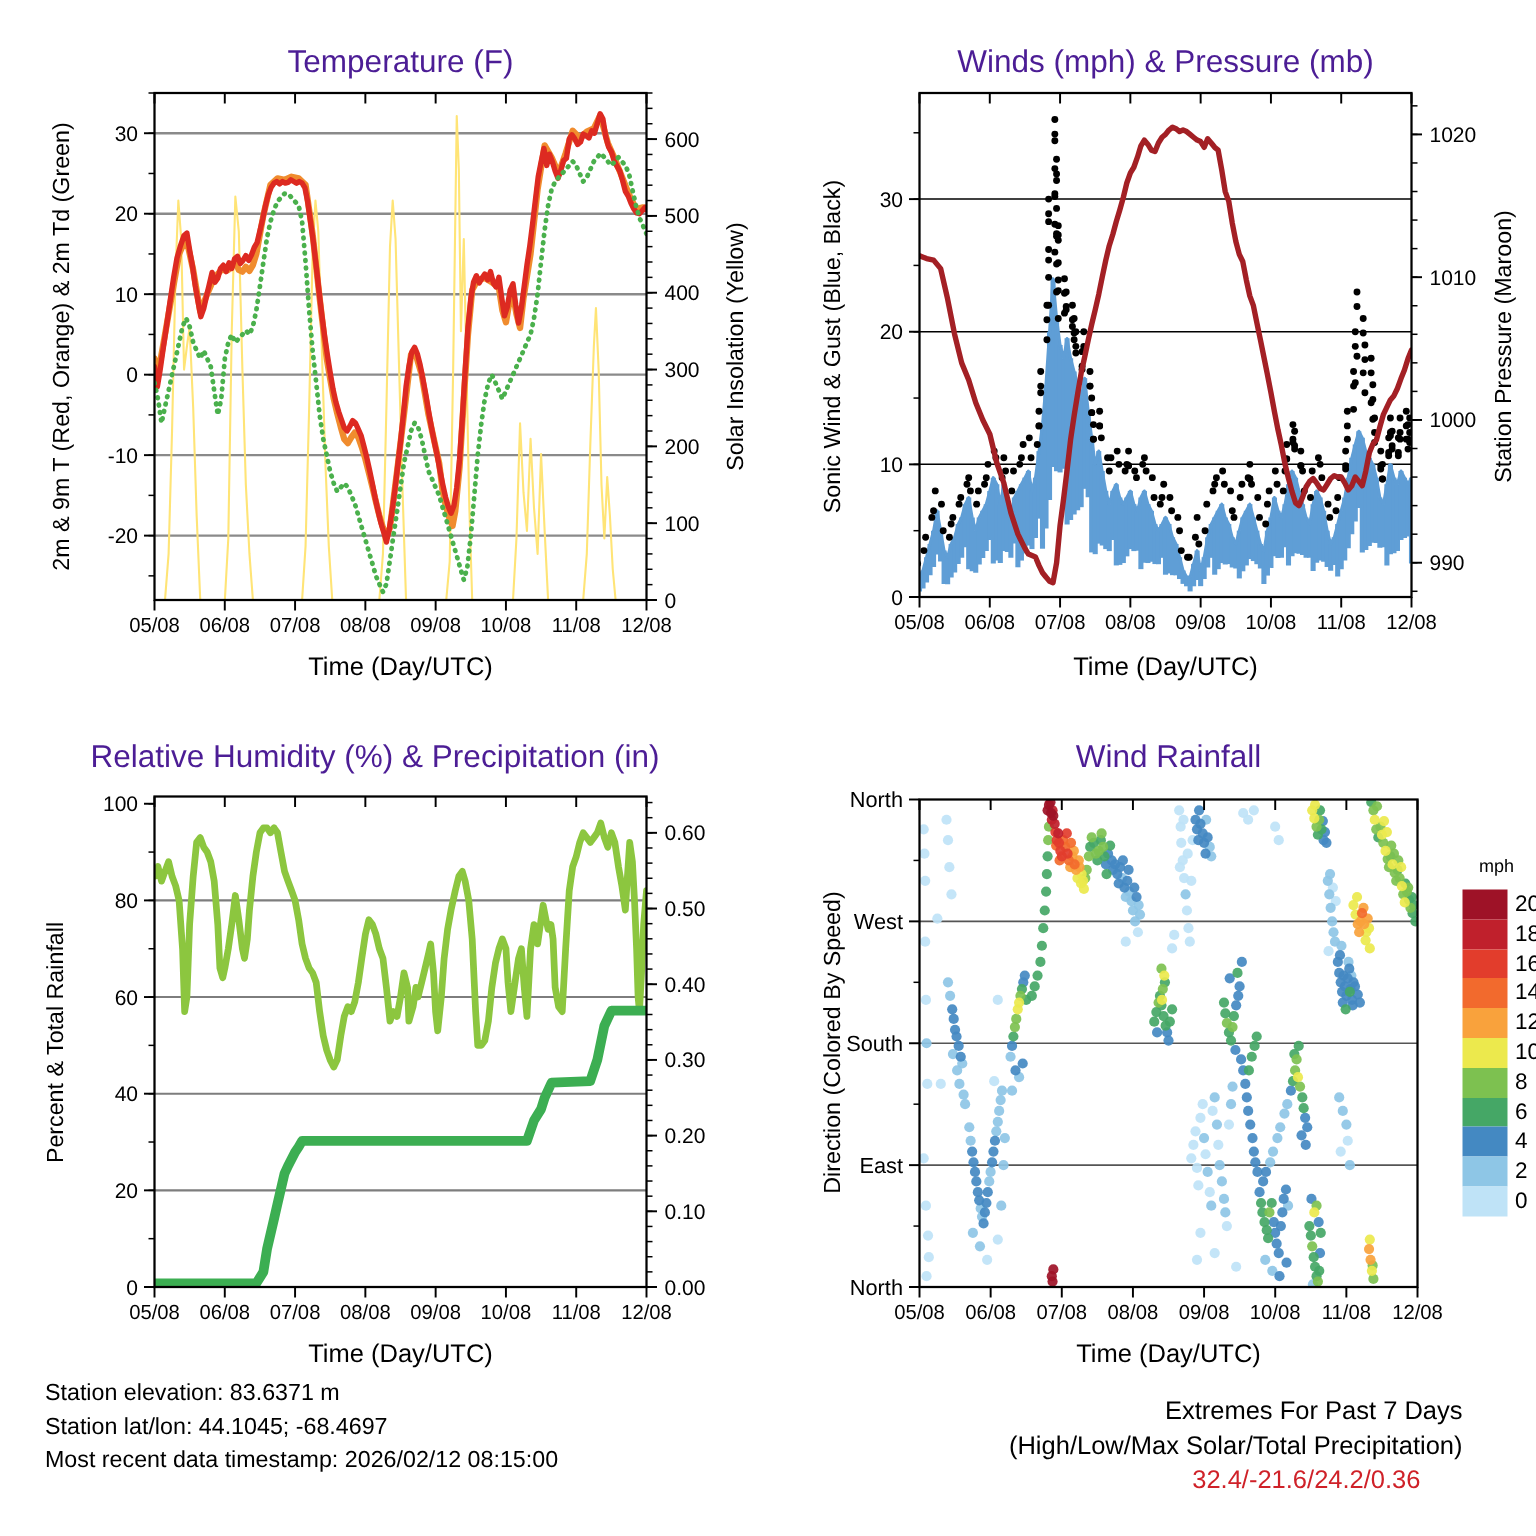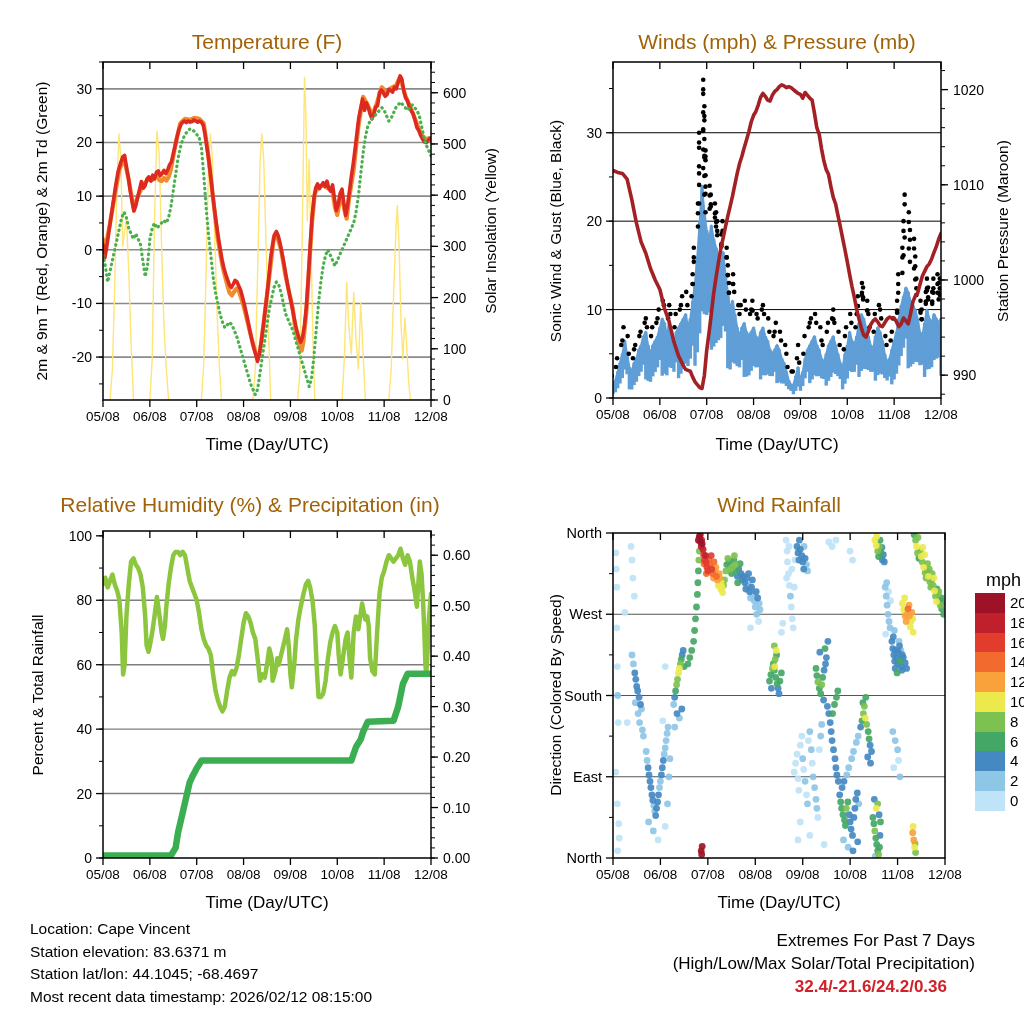--- a/index.html
+++ b/index.html
@@ -1,26 +1,26 @@
 <!DOCTYPE html>
 <html><head>
 <meta charset="utf-8">
 <style>
   html,body{margin:0;padding:0;background:#fff;}
   .figure{position:relative;width:1024px;height:1024px;background:#ffffff;
           font-family:"Liberation Sans", sans-serif;color:#000;overflow:hidden;}
   svg{position:absolute;left:0;top:0;}
-  .ptitle{position:absolute;transform:translateX(-50%);font-size:21px;color:#a16207;white-space:nowrap;}
+  .ptitle{position:absolute;transform:translateX(-50%);font-size:21px;color:#4c1d95;white-space:nowrap;}
   .xlab{position:absolute;transform:translateX(-50%);font-size:17px;white-space:nowrap;}
   .ylab{position:absolute;font-size:15.5px;white-space:nowrap;transform:translate(-50%,-50%) rotate(-90deg);}
   .footer{position:absolute;left:30px;top:918px;font-size:15.5px;line-height:22.5px;}
   .extremes{position:absolute;left:640px;width:335px;top:929px;text-align:right;font-size:17px;line-height:23px;}
-  .extremes .val{font-weight:bold;padding-right:28px;}
+  .extremes .val{font-weight:normal;padding-right:28px;}
   .legend{position:absolute;left:975px;top:570px;}
-  .legend .ltitle{position:absolute;left:11px;top:0;font-size:18px;}
+  .legend .ltitle{position:absolute;left:11px;top:0;font-size:12px;}
   .legend .swatches{position:absolute;left:0;top:23px;}
   .legend .sw{width:30px;height:19.8px;}
   .legend .labels{position:absolute;left:35px;top:23px;font-size:15px;}
   .legend .lbl{height:19.8px;line-height:19.8px;}
 </style>
 </head>
 <body>
 
 <div class="figure">
   <svg id="plot" width="1024" height="1024">
@@ -1250,21 +1250,20 @@
         <div class="lbl">10</div>
         <div class="lbl">8</div>
         <div class="lbl">6</div>
         <div class="lbl">4</div>
         <div class="lbl">2</div>
         <div class="lbl">0</div>
       </div>
   </div>
 
   <div class="footer">
-    <div>Location: Cape Vincent</div>
     <div>Station elevation: 83.6371 m</div>
     <div>Station lat/lon: 44.1045; -68.4697</div>
     <div>Most recent data timestamp: 2026/02/12 08:15:00</div>
   </div>
 
   <div class="extremes">
     <div>Extremes For Past 7 Days</div>
     <div>(High/Low/Max Solar/Total Precipitation)</div>
     <div class="val" id="extremes-val" style="color: rgb(207, 33, 40);">32.4/-21.6/24.2/0.36</div>
   </div>

